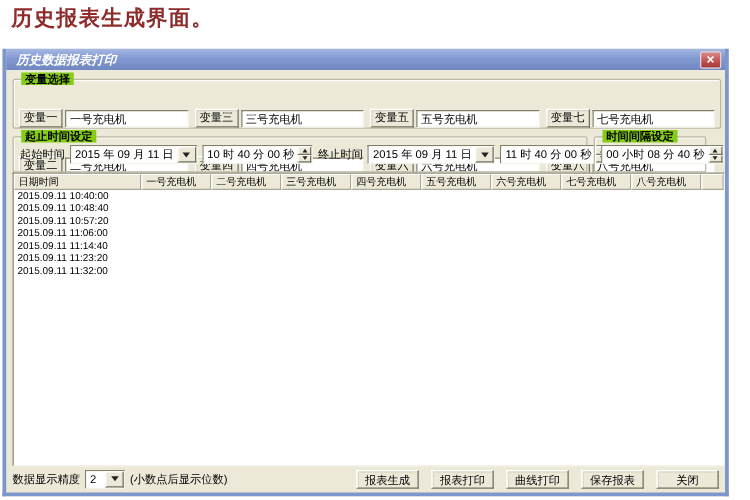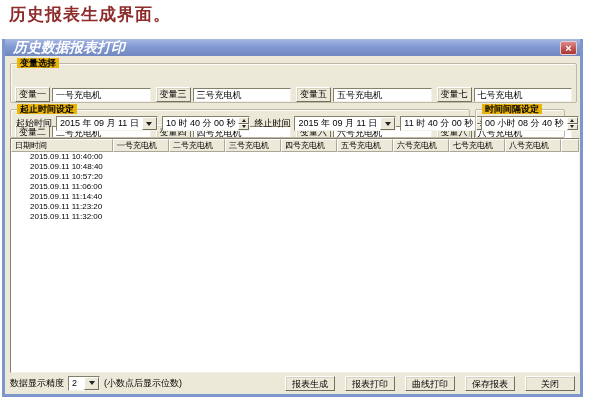--- a/index.html
+++ b/index.html
@@ -17,40 +17,40 @@
   .dialog {
     position:absolute; left:2px; top:39px; width:581px; height:358px;
     box-sizing:border-box; border:3px solid #7d96cc; border-top:none;
     background:#ece9d8;
   }
   .titlebar {
     height:17px; display:flex; align-items:center; padding:0 3px 0 8px;
     background:linear-gradient(180deg,#a7b8e2 0%,#8299d2 45%,#7087c0 100%);
   }
   .titlebar .title {
-    flex:1; color:#fff; font-weight:bold; font-style:italic; font-size:14px;
+    flex:1; color:#fff; font-weight:bold; font-style:italic; font-size:10px;
     white-space:nowrap; overflow:hidden;
   }
   .close-btn {
     width:17px; height:14px; box-sizing:border-box;
     background:linear-gradient(180deg,#dc8a8a 0%,#c05050 60%,#a83838 100%);
     border:1px solid #e8d0d0; border-radius:2px;
     color:#fff; font-size:11px; line-height:12px; text-align:center; font-weight:bold;
     cursor:pointer;
   }
   .client { position:relative; height:338px; font-size:9px; }
 
   
   .groupbox {
     position:absolute; box-sizing:border-box;
     border:1px solid #bdb9a6; border-radius:2px;
     box-shadow:1px 1px 0 rgba(255,255,255,.8) inset;
   }
   .group-label {
-    position:absolute; top:-6px; left:6px; background:#eab308;
+    position:absolute; top:-6px; left:6px; background:#84cc16;
     padding:0 3px; font-size:9px; font-weight:bold; color:#000; line-height:10px;
     white-space:nowrap;
   }
   #grp-vars   { left:5px;  top:7px;  width:567px; height:40px; }
   #grp-time   { left:5px;  top:53px; width:460px; height:29px; }
   #grp-interval { left:470px; top:53px; width:90px; height:29px; }
 
   .var-row { display:flex; align-items:center; gap:5px; padding:0 4px; margin-top:3px; }
   .pair { display:flex; align-items:center; gap:2px; flex:1; min-width:0;margin-top:20px; }
 
@@ -102,21 +102,21 @@
   .hcell {
     box-sizing:border-box; font-size:8px; line-height:12px; padding:0 3px;
     border-right:1px solid #aca899; border-bottom:1px solid #aca899;
     border-top:1px solid #fff; border-left:1px solid #fff;
     white-space:nowrap; overflow:hidden; cursor:pointer;
   }
   .hcell.c-date { width:102px; }
   .hcell.c-dev  { width:56px; }
   .hcell.c-fill { flex:1; }
   .trow {
-    height:10px; line-height:10px; font-size:8px; padding-left:19px;
+    height:10px; line-height:10px; font-size:8px; padding-left:3px;
     white-space:pre; color:#000;
   }
 
   
   .bottombar {
     position:absolute; left:0; right:0; bottom:2px; height:18px;
     display:flex; align-items:center; padding:0 5px; gap:4px;
   }
   .prec-combo { width:32px; height:15px; }
   .prec-combo .txt { flex:1; }

